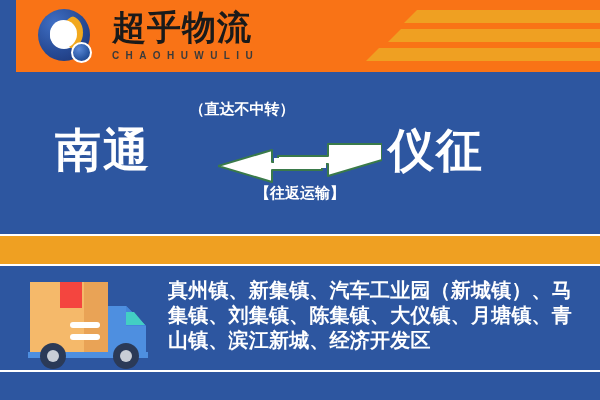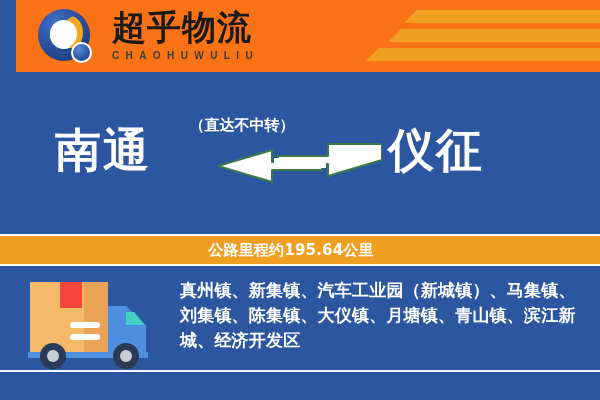--- a/index.html
+++ b/index.html
@@ -123,21 +123,21 @@
     color: #ffffff;
     letter-spacing: 2px;
     white-space: nowrap;
     line-height: 56px;
   }
   .city-origin { left: 55px; }
   .city-dest   { left: 388px; }
 
   .note-top {
     position: absolute;
-    left: 0; top: 44px;
+    left: 0; top: 28px;
     width: 484px;
     text-align: center;
     font-family: Liberation Serif, serif;
     font-size: 15px;
     font-weight: bold;
     color: #ffffff;
     white-space: nowrap;
   }
   .note-bottom {
     position: absolute;
@@ -189,26 +189,25 @@
   .truck {
     position: absolute;
     left: 22px; top: 12px;
     width: 138px; height: 92px;
   }
   .coverage-text {
     position: absolute;
     left: 168px; top: 12px;
     width: 412px;
     font-family: "DejaVu Sans", "Liberation Sans", sans-serif;
-    font-size: 17px;
+    font-size: 20px;
     font-weight: bold;
     color: #ffffff;
     line-height: 25px;
     letter-spacing: 0.2px;
-    margin-left: 12px;
   }
   .divider {
     position: absolute;
     left: 0; top: 104px;
     width: 600px; height: 2px;
     background: #ffffff;
   }
 </style>
 </head>
 <body>
@@ -238,24 +237,24 @@
     <div class="note-top">（直达不中转）</div>
     <div class="city city-dest">仪征</div>
     <div class="city city-origin">南通</div>
     <div class="arrow-wrap">
       <svg width="164" height="42" viewBox="0 0 164 42" xmlns="http://www.w3.org/2000/svg">
         <polygon points="164,2 110,2 110,14 60,14 60,22 110,22 110,34 164,18" fill="#ffffff" stroke="#3a7a4a" stroke-width="2" stroke-linejoin="round"></polygon>
         <polygon points="0,24 54,8 54,20 104,20 104,28 54,28 54,40" fill="#ffffff" stroke="#3a7a4a" stroke-width="2" stroke-linejoin="round"></polygon>
         <rect x="56" y="16" width="52" height="10" fill="#ffffff"></rect>
       </svg>
     </div>
+    <div class="note-bottom">【往返运输】</div>
   </div>
 
   <div class="infobar">
-    <span class="infobar-text">公路里程约195.64公里</span>
     <span class="infobar-gap"></span>
   </div>
 
   <div class="coverage">
     <div class="truck">
       <svg width="138" height="92" viewBox="0 0 138 92" xmlns="http://www.w3.org/2000/svg">
 
         <path d="M82 28 h22 l20 20 v26 h-42 z" fill="#4e8fe0"></path>
         <path d="M104 28 l20 20 h-20 z" fill="#4486db"></path>
 

